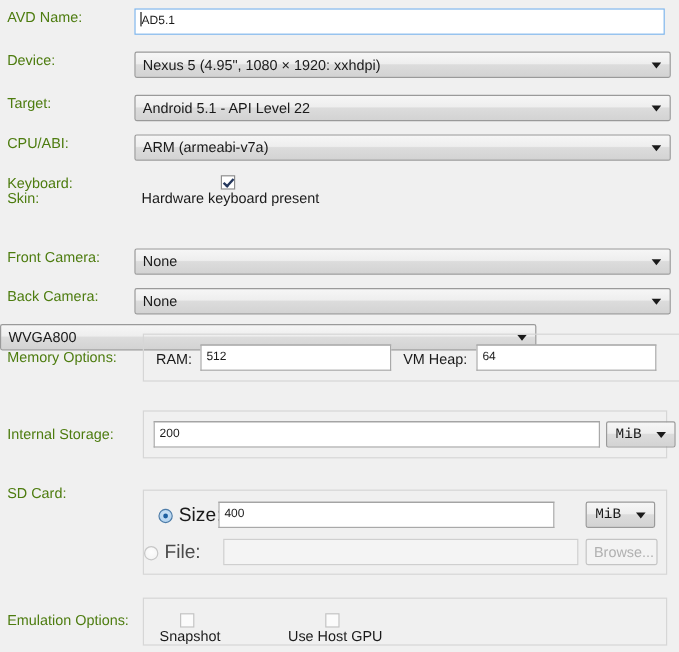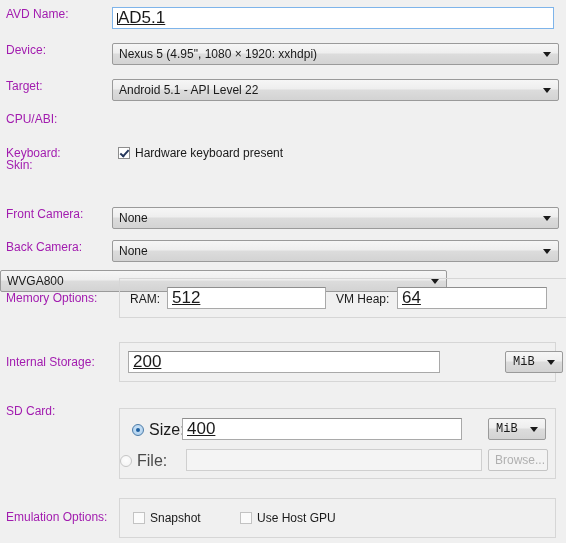--- a/index.html
+++ b/index.html
@@ -24,42 +24,41 @@
     width: 566px;
     display: flex;
     align-items: flex-start;
   }
   .label {
     width: 112px;
     flex: 0 0 112px;
     padding-left: 6px;
     box-sizing: border-box;
     font-size: 12px;
-    color: #a21caf;
+    color: #4d7c0f;
     line-height: 14px;
     white-space: nowrap;
   }
   .field {
     flex: 1 1 auto;
     position: relative;
   }
 
   
   .textbox {
     box-sizing: border-box;
     height: 22px;
     background: #ffffff;
     border: 1px solid #b4c7dd;
-    font-size: 17px;
+    font-size: 10px;
     line-height: 20px;
     padding: 0 4px;
     color: #1a1a1a;
     white-space: nowrap;
     overflow: hidden;
-    text-decoration: underline;
   }
   .textbox.plain {
     border: 1px solid #a9a9a9;
     border-top-color: #8e8e8e;
   }
   .textbox.focused {
     border: 1px solid #7eb4ea;
   }
   .caret {
     display: inline-block;
@@ -123,20 +122,21 @@
     position: relative;
   }
 
   
   .chk {
     display: inline-flex;
     align-items: center;
     white-space: nowrap;
     font-size: 12px;
     line-height: 14px;
+    flex-direction: column;
   }
   .chk-box {
     width: 12px;
     height: 12px;
     box-sizing: border-box;
     border: 1px solid #8d8d8d;
     background: #ffffff;
     margin-right: 5px;
     position: relative;
     flex: 0 0 auto;
@@ -252,20 +252,26 @@
   <div class="field">
     <div class="combo" style="width:447px;">
       <span class="combo-text">Android 5.1 - API Level 22</span>
       <span class="arrow"></span>
     </div>
   </div>
 </div>
 
 <div class="row" style="top:112px;">
   <div class="label">CPU/ABI:</div>
+  <div class="field">
+    <div class="combo" style="width:447px;">
+      <span class="combo-text">ARM (armeabi-v7a)</span>
+      <span class="arrow"></span>
+    </div>
+  </div>
 </div>
 
 <div class="row" style="top:146px;">
   <div class="label">Keyboard:</div>
   <div class="field">
     <label class="chk" style="margin-left:6px;">
       <span class="chk-box checked"></span>
       <span class="chk-label">Hardware keyboard present</span>
     </label>
   </div>
@@ -308,21 +314,21 @@
     <span>512</span>
   </div>
   <span class="inline-label" style="position:absolute; left:216px; top:13px;">VM Heap:</span>
   <div class="textbox plain" style="position:absolute; left:277px; top:8px; width:150px;">
     <span>64</span>
   </div>
 </div>
 
 <div class="label" style="position:absolute; top:355px;">Internal Storage:</div>
 <div class="panel" style="position:absolute; left:119px; top:342px; width:437px; height:40px;">
-  <div class="textbox plain" style="position:absolute; left:8px; top:8px; width:312px;">
+  <div class="textbox plain" style="position:absolute; left:8px; top:8px; width:372px;">
     <span>200</span>
   </div>
   <div class="combo small" style="position:absolute; left:385px; top:8px;">
     <span class="combo-text">MiB</span>
     <span class="arrow"></span>
   </div>
 </div>
 
 <div class="label" style="position:absolute; top:404px;">SD Card:</div>
 <div class="panel" style="position:absolute; left:119px; top:408px; width:437px; height:71px;">

